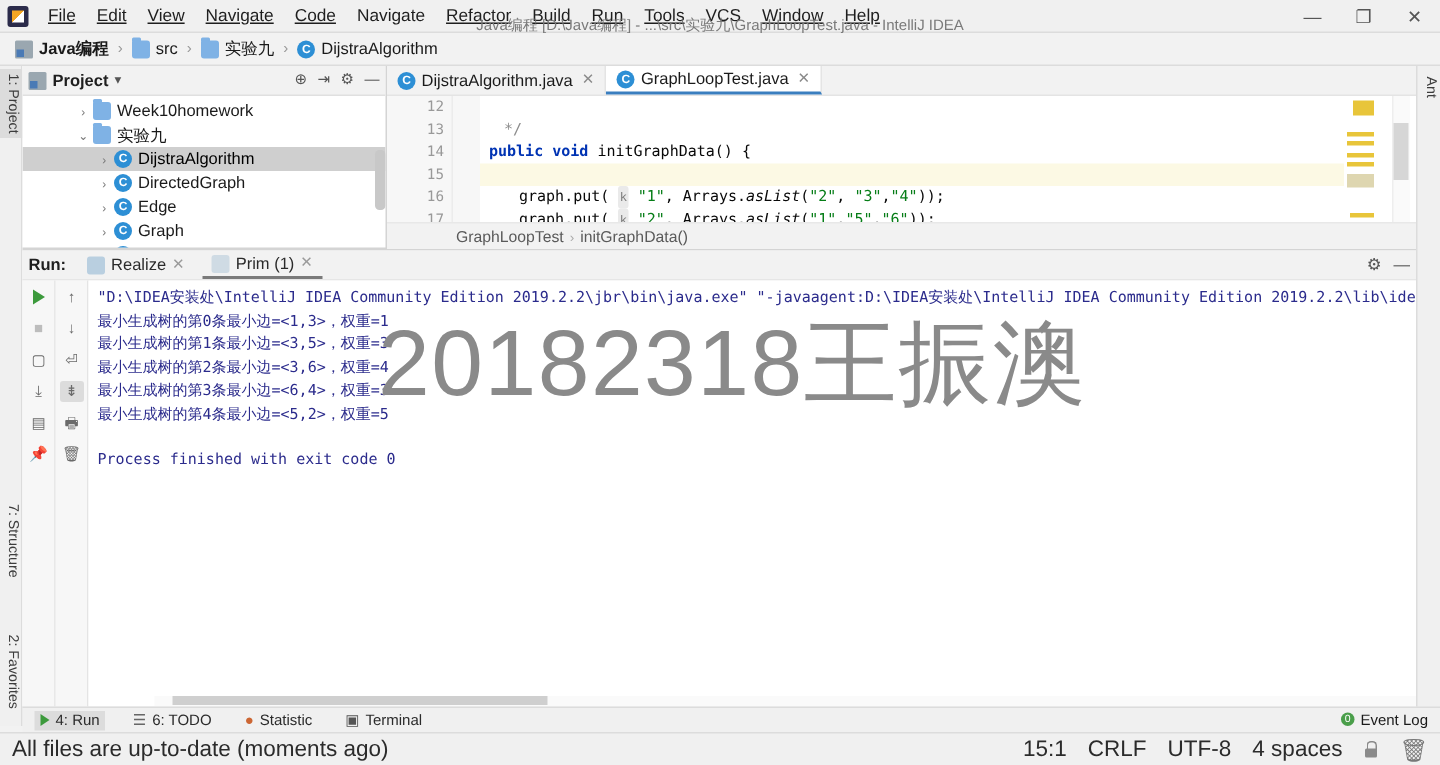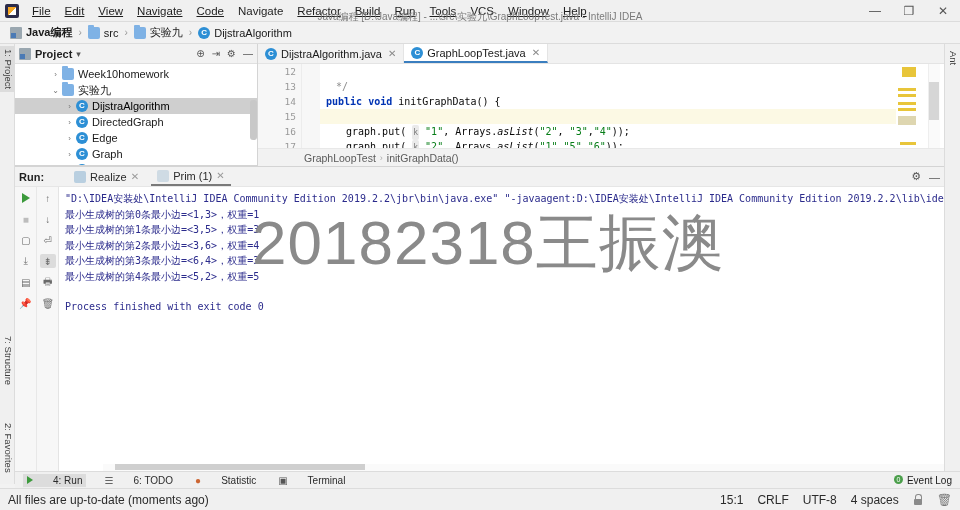--- a/index.html
+++ b/index.html
@@ -103,21 +103,21 @@
   .vtab-r {
     position: absolute; right: 0; width: 16px;
     writing-mode: vertical-rl; text-orientation: mixed;
     font-size: 9.5px; color: #3c3c3c; white-space: nowrap; padding: 3px 1px;
   }
   .bottomstrip {
     position: absolute; left: 15px; right: 0; bottom: 22px; height: 17px;
     background: #f0f0f0; border-top: 1px solid #dcdcdc;
     display: flex; align-items: center; padding-left: 8px; gap: 14px;
   }
-  .btab { display: flex; align-items: center; gap: 20px; font-size: 10px; color: #2b2b2b; padding: 1px 4px; }
+  .btab { display: flex; align-items: center; gap: 4px; font-size: 10px; color: #2b2b2b; padding: 1px 4px; }
   .btab.active { background: #dcdcdc; }
   .eventlog { position: absolute; right: 8px; display: flex; align-items: flex-start; gap: 4px; font-size: 10px; }
   .dot-green { width:9px;height:9px;border-radius:50%;background:#4a9e4a; color:#fff; font-size:7px; display:flex;align-items:center;justify-content:center;}
 
   
   .projpanel {
     position: absolute; left: 15px; top: 44px; width: 243px; height: 122px;
     background: #fff; border-right: 1px solid #d4d4d4; border-bottom: 1px solid #d4d4d4;
     overflow: hidden;
   }
@@ -184,21 +184,21 @@
 
   
   .runpanel {
     position: absolute; left: 15px; top: 166px; right: 16px; bottom: 39px;
     background: #fff; border-top: 1px solid #d4d4d4;
   }
   .run-header {
     height: 20px; background: #f2f2f2; display: flex; align-items: center; padding: 0 4px; gap: 6px;
     border-bottom: 1px solid #e6e6e6;
   }
-  .run-label { font-size: 11px; font-weight: bold; color: #1f1f1f; margin-right: 18px; }
+  .run-label { font-size: 11px; font-weight: bold; color: #1f1f1f; margin-right: 2px; }
   .run-tab { display: flex; align-items: center; gap: 4px; padding: 2px 6px; font-size: 11px; color: #2b2b2b; }
   .run-tab.active { border-bottom: 2px solid #7a7a7a; }
   .run-tab .x { color: #9a9a9a; font-size: 10px; }
   .run-header-right { margin-left: auto; display: flex; align-items: center; gap: 8px; color: #555; font-size: 11px; }
   .runtools {
     position: absolute; left: 0; top: 20px; width: 44px; bottom: 0;
     background: #f7f7f7; border-right: 1px solid #e4e4e4;
     display: flex;
   }
   .rtcol { width: 22px; display: flex; flex-direction: column; align-items: center; padding-top: 4px; gap: 7px; }
@@ -219,21 +219,21 @@
   }
   .hscroll {
     position: absolute; left: 44px; right: 0; bottom: 0; height: 7px; background: #fafafa;
   }
   .hthumb { position: absolute; left: 12px; width: 250px; height: 6px; background: #cfcfcf; }
 
   
   .statusbar {
     position: absolute; left: 0; bottom: 0; width: 960px; height: 22px;
     background: #f0f0f0; border-top: 1px solid #dcdcdc;
-    display: flex; align-items: center; padding: 0 8px; font-size: 12px; color: #2b2b2b;
+    display: flex; align-items: center; padding: 0 8px; font-size: 15px; color: #2b2b2b;
   }
   .status-right { margin-left: auto; display: flex; align-items: center; gap: 14px; }
   .lockic { width: 10px; height: 11px; position: relative; }
   .lockic::before { content:""; position:absolute; left:1px; bottom:0; width:8px; height:6px; background:#8a8a8a; border-radius:1px;}
   .lockic::after { content:""; position:absolute; left:2.5px; top:0; width:5px; height:5px; border:1.5px solid #8a8a8a; border-bottom:none; border-radius:3px 3px 0 0;}
 </style>
 </head>
 <body>
 
 <div id="app">

